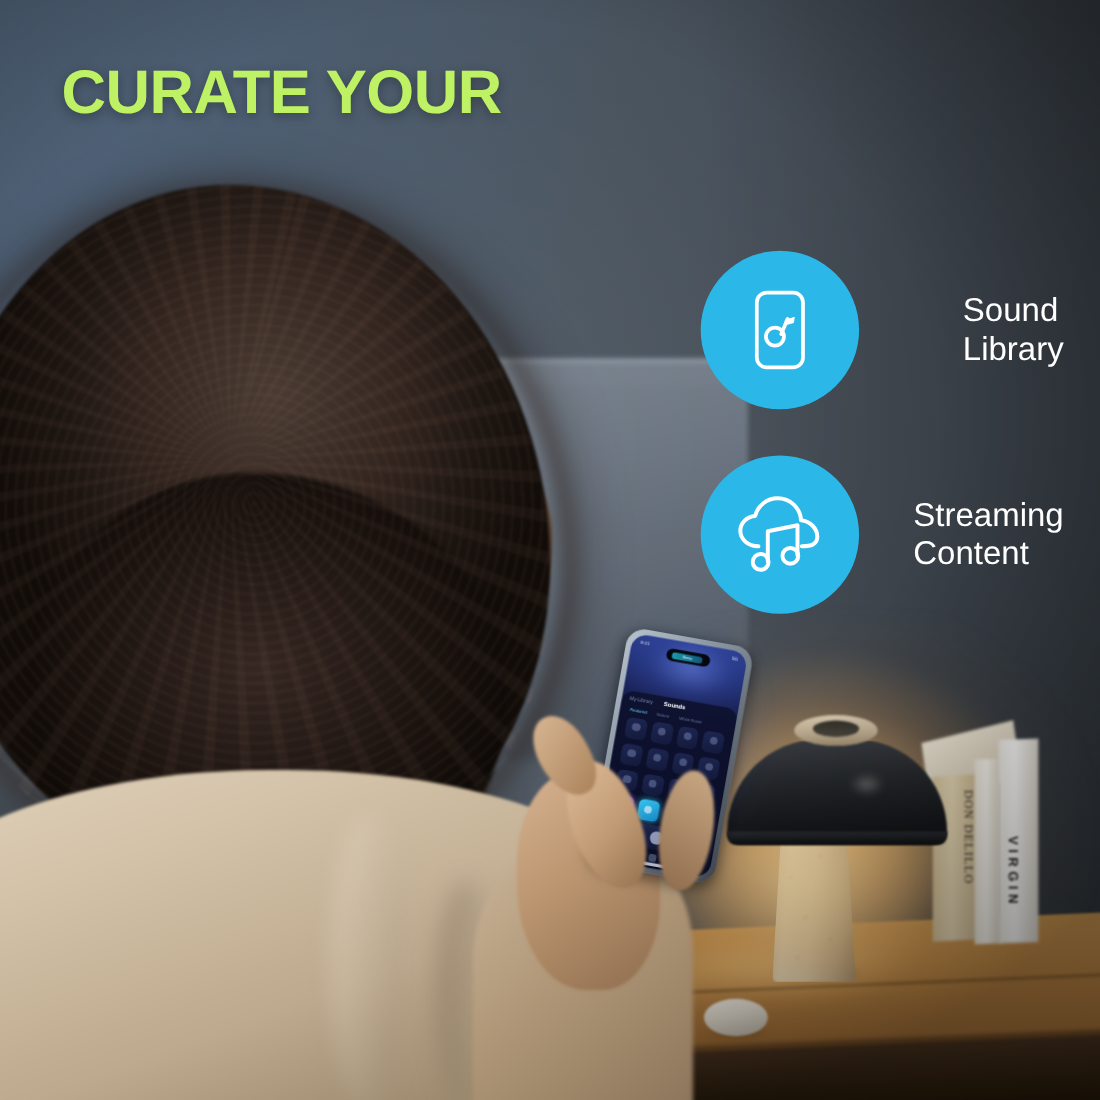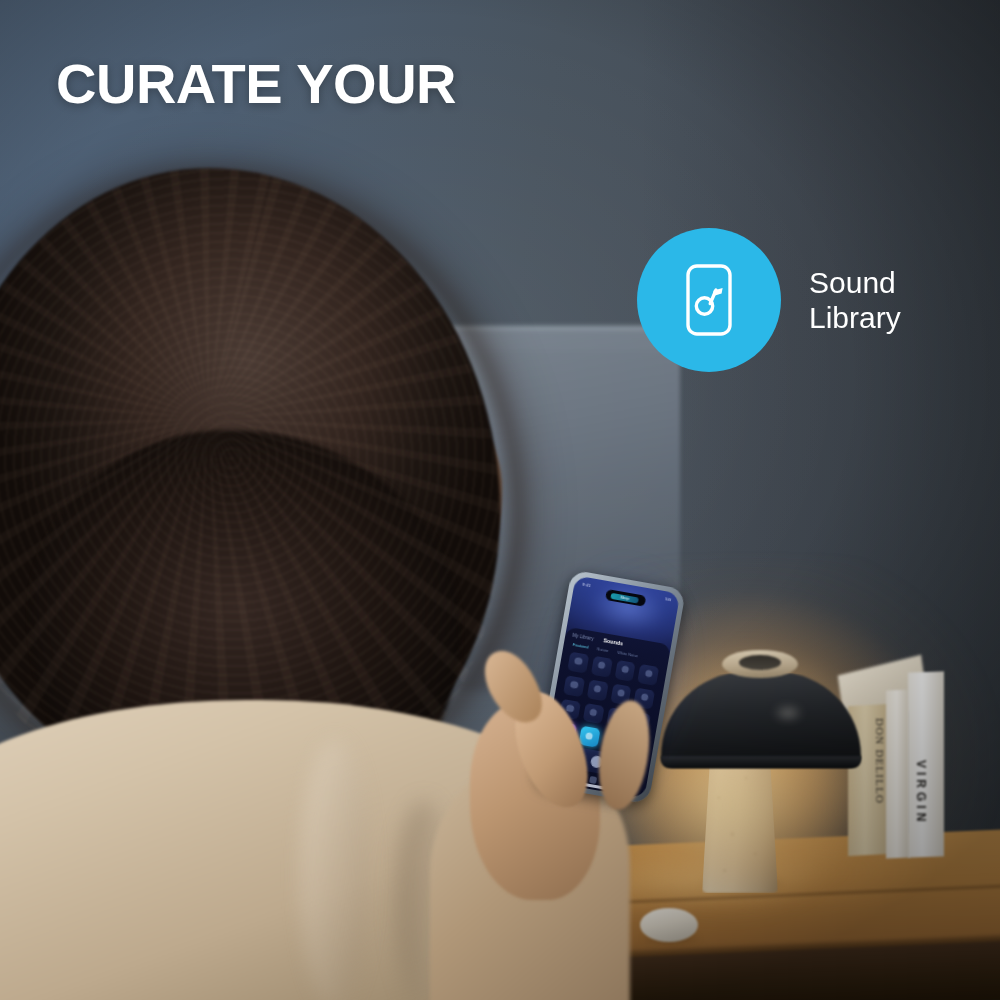--- a/index.html
+++ b/index.html
@@ -622,40 +622,41 @@
       rgba(80,120,230,0.30) 0%, rgba(40,70,170,0.12) 55%, rgba(0,0,0,0) 100%);
     filter: blur(12px);
     transform: rotate(10deg);
   }
 
   
   .title {
     position: absolute;
     left: 56px; top: 54px;
     width: 620px;
-    color: #ffffff;
+    color: #bef264;
     font-weight: bold;
     font-size: 56px;
     line-height: 1.07;
     letter-spacing: -0.5px;
     text-shadow: 0 2px 10px rgba(0,0,0,0.30);
   }
   .title-line { display: block; white-space: pre; }
 
   
   .features {
     position: absolute;
     left: 637px; top: 228px;
     width: 330px;
   }
   .feature-row {
     display: flex;
     align-items: center;
-    gap: 28px;
+    gap: 10px;
     margin-bottom: 42px;
+    justify-content: space-between;
   }
   .badge {
     width: 144px; height: 144px;
     border-radius: 50%;
     flex: 0 0 144px;
     display: flex;
     align-items: center;
     justify-content: center;
   }
   .feature-label {
@@ -800,16 +801,30 @@
           <rect x="16" y="7" width="42" height="68" rx="9" ry="9" fill="none" stroke="#ffffff" stroke-width="3.4"></rect>
           <circle cx="32.5" cy="47" r="8.2" fill="none" stroke="#ffffff" stroke-width="3.4"></circle>
           <path d="M38.2 44.6 L44.0 31.0" fill="none" stroke="#ffffff" stroke-width="3.4" stroke-linecap="round"></path>
           <path d="M41.6 31.6 L50.6 29.0 L49.6 34.6 L40.6 37.2 Z" fill="#ffffff"></path>
         </svg>
       </div>
       <div class="feature-label">Sound
 Library</div>
     </div>
 
+    <div class="feature-row">
+      <div class="badge" style="background: rgb(43, 184, 232);">
+        <svg width="84" height="80" viewBox="0 0 84 80" aria-hidden="true">
+          <path d="M22.5 50.5 C12.8 50.5 6 44.2 6 36.6 C6 29.4 12.0 23.4 19.6 23.0
+                   C21.8 13.6 30.2 7.0 40.0 7.0 C51.4 7.0 60.6 15.8 61.2 27.0
+                   C69.6 27.9 76 34.3 76 42.0 C76 49.0 70.4 50.5 62.0 50.5" fill="none" stroke="#ffffff" stroke-width="3.6" stroke-linecap="round" stroke-linejoin="round"></path>
+          <path d="M31 64.5 L31 37.0 L58 31.5 L58 59.0" fill="none" stroke="#ffffff" stroke-width="3.6" stroke-linecap="round" stroke-linejoin="round"></path>
+          <circle cx="24.5" cy="64.8" r="7.2" fill="none" stroke="#ffffff" stroke-width="3.6"></circle>
+          <circle cx="51.5" cy="59.3" r="7.2" fill="none" stroke="#ffffff" stroke-width="3.6"></circle>
+        </svg>
+      </div>
+      <div class="feature-label">Streaming
+Content</div>
+    </div>
 
   </div>
 
 </div>
 
 </body></html>

